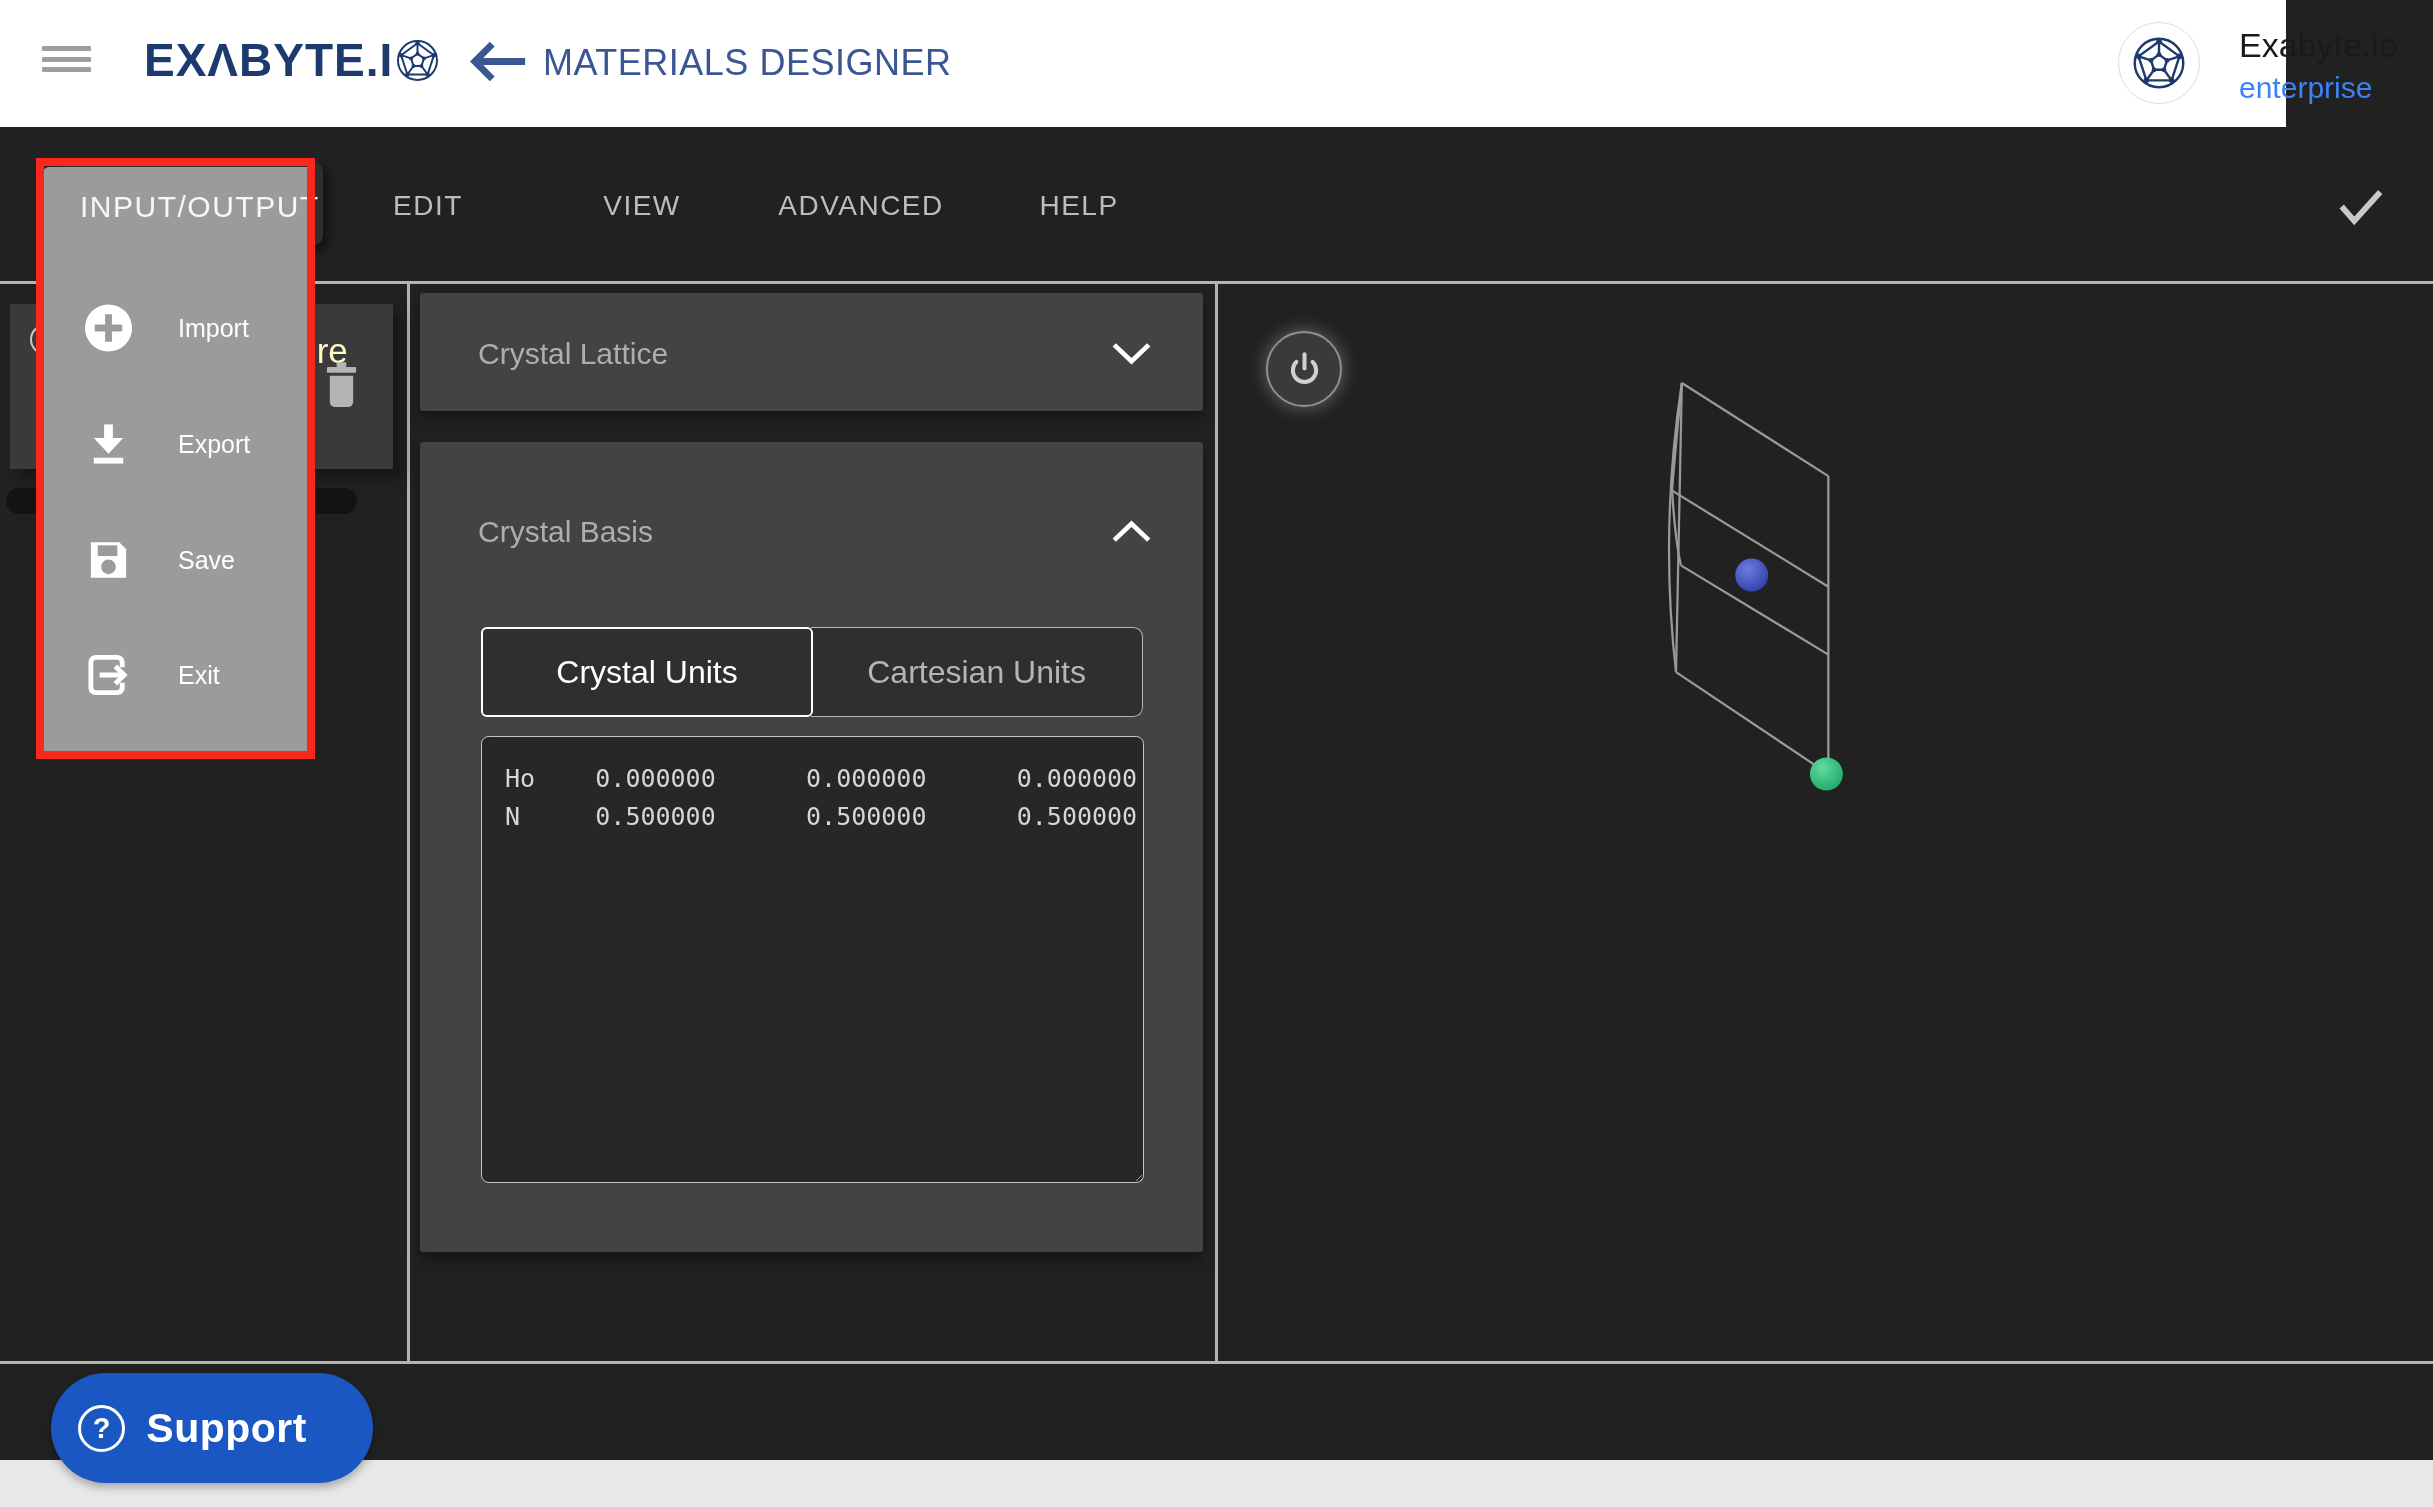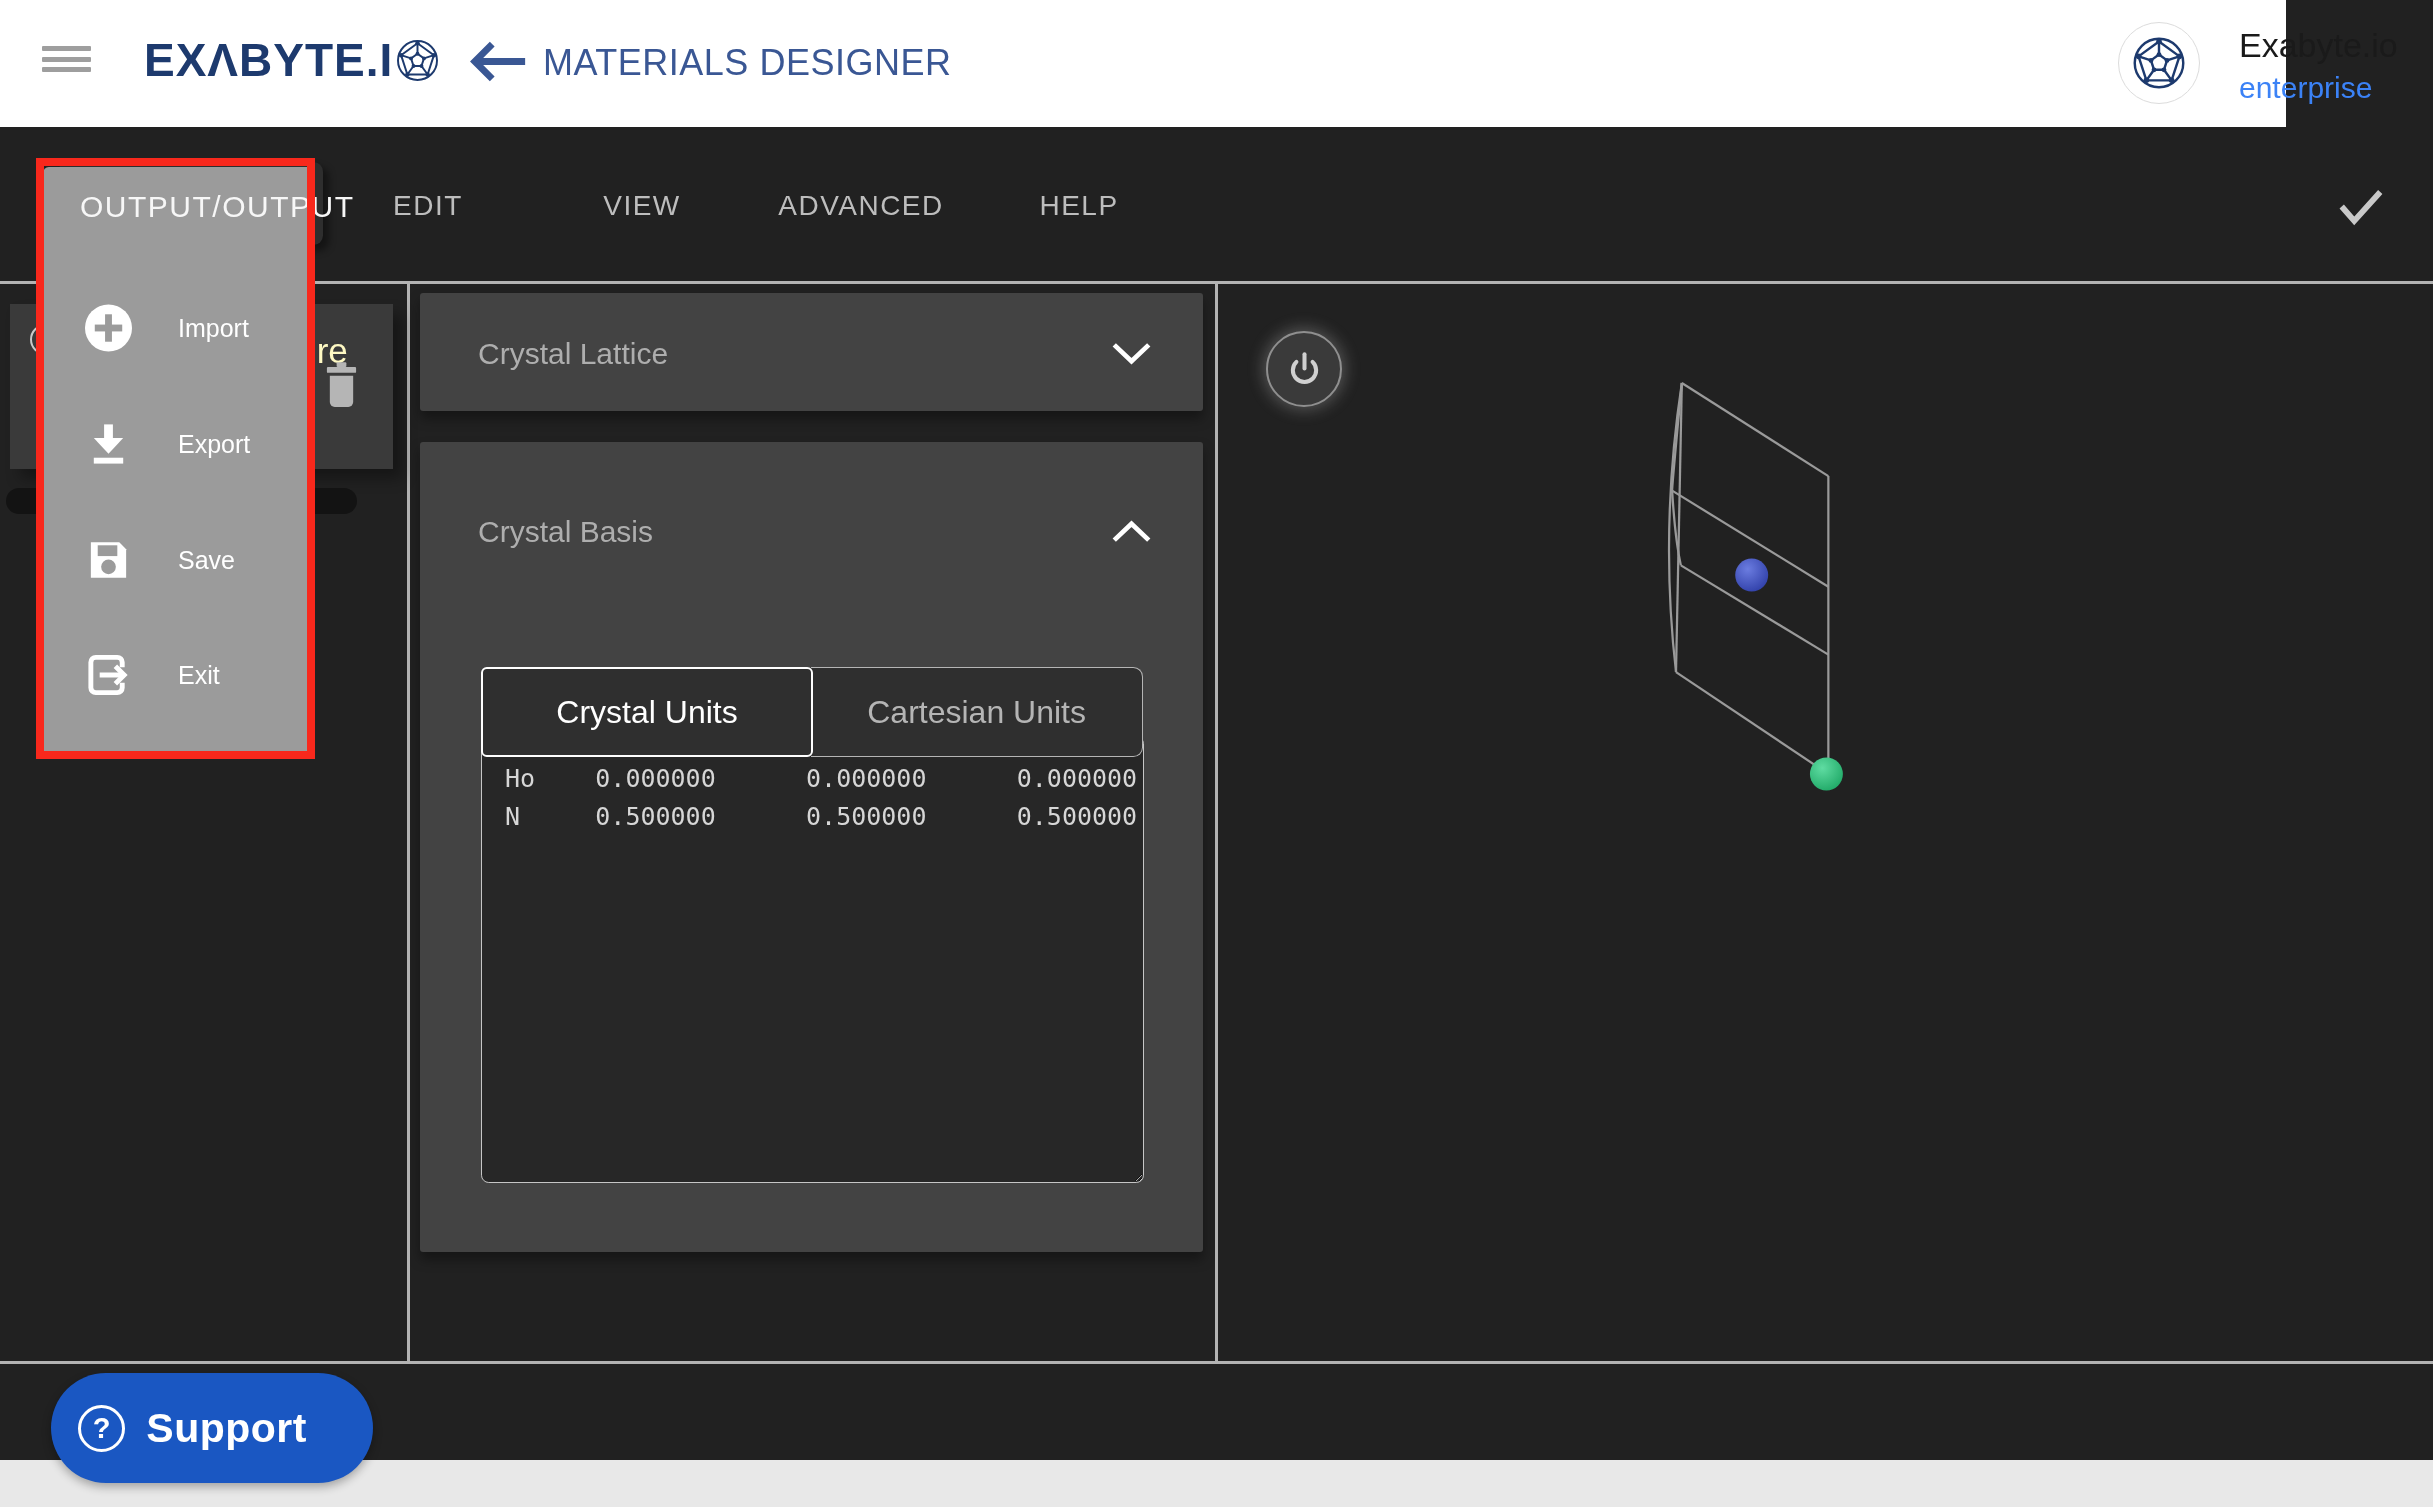--- a/index.html
+++ b/index.html
@@ -46,21 +46,21 @@
   .annotation{left:36px;top:158px;width:279px;height:601px;border:8.7px solid #f8281c;box-sizing:border-box;z-index:40;}
 
   
   .card{left:420px;width:783px;background:#434343;box-shadow:0 7.8px 11.6px rgba(0,0,0,.35);border-radius:3px;}
   .card-lattice{top:293px;height:118px;}
   .card-basis{top:442px;height:810px;}
   .card-title{position:absolute;left:58px;font-size:30px;color:#aeaeae;}
   .card-chevron{position:absolute;left:691px;cursor:pointer;}
   .tabs{position:absolute;left:61px;top:185px;height:90px;display:flex;}
   .tab{width:332px;height:90px;box-sizing:border-box;background:#2f2f2f;display:flex;
-       align-items:center;justify-content:center;font-size:32px;cursor:pointer;margin-top:40px;}
+       align-items:center;justify-content:center;font-size:32px;cursor:pointer;}
   .tab.active{border:2.9px solid #ffffff;border-radius:5.8px;color:#ffffff;z-index:2;}
   .tab.inactive{border:1.9px solid #b5b5b5;border-left:none;border-radius:0 9.7px 9.7px 0;color:#b5b5b5;margin-left:-1.9px;z-index:1;}
   .basis-ta{position:absolute;left:61px;top:294px;width:663px;height:447px;box-sizing:border-box;
             background:#272727;border:1.9px solid #c6c6c6;border-radius:7.8px;color:#d6d6d6;
             font-family:"DejaVu Sans Mono",monospace;font-size:25px;line-height:38px;
             padding:23px 0 0 23px;resize:both;overflow:auto;white-space:pre;outline:none;}
 
   
   .powerbtn{left:1266px;top:331px;width:76px;height:76px;border-radius:50%;background:#3a3a3a;
             border:2.9px solid #8f8f8f;box-sizing:border-box;cursor:pointer;
@@ -254,21 +254,21 @@
     </div>
     <div class="io-item" style="top:461px;">
       <svg class="ic" width="49" height="49" viewBox="0 0 50 50">
         <path d="M39,17 v-5 a5,5 0 0 0 -5,-5 h-22 a5,5 0 0 0 -5,5 v26 a5,5 0 0 0 5,5 h22 a5,5 0 0 0 5,-5 v-5" stroke="#ffffff" stroke-width="5" fill="none"></path>
         <line x1="16" y1="25" x2="40" y2="25" stroke="#ffffff" stroke-width="5"></line>
         <polyline points="32,16 41,25 32,34" stroke="#ffffff" stroke-width="5" fill="none"></polyline>
       </svg>
       <div class="lb">Exit</div>
     </div>
   </div>
-  <div class="abs io-label">OUTPUT/OUTPUT</div>
+  <div class="abs io-label">INPUT/OUTPUT</div>
   <div class="abs annotation"></div>
 
   <div class="abs footer-strip"></div>
   <div class="abs support">
     <div class="q">?</div>
     <div class="lb">Support</div>
   </div>
 
 </div>
 

